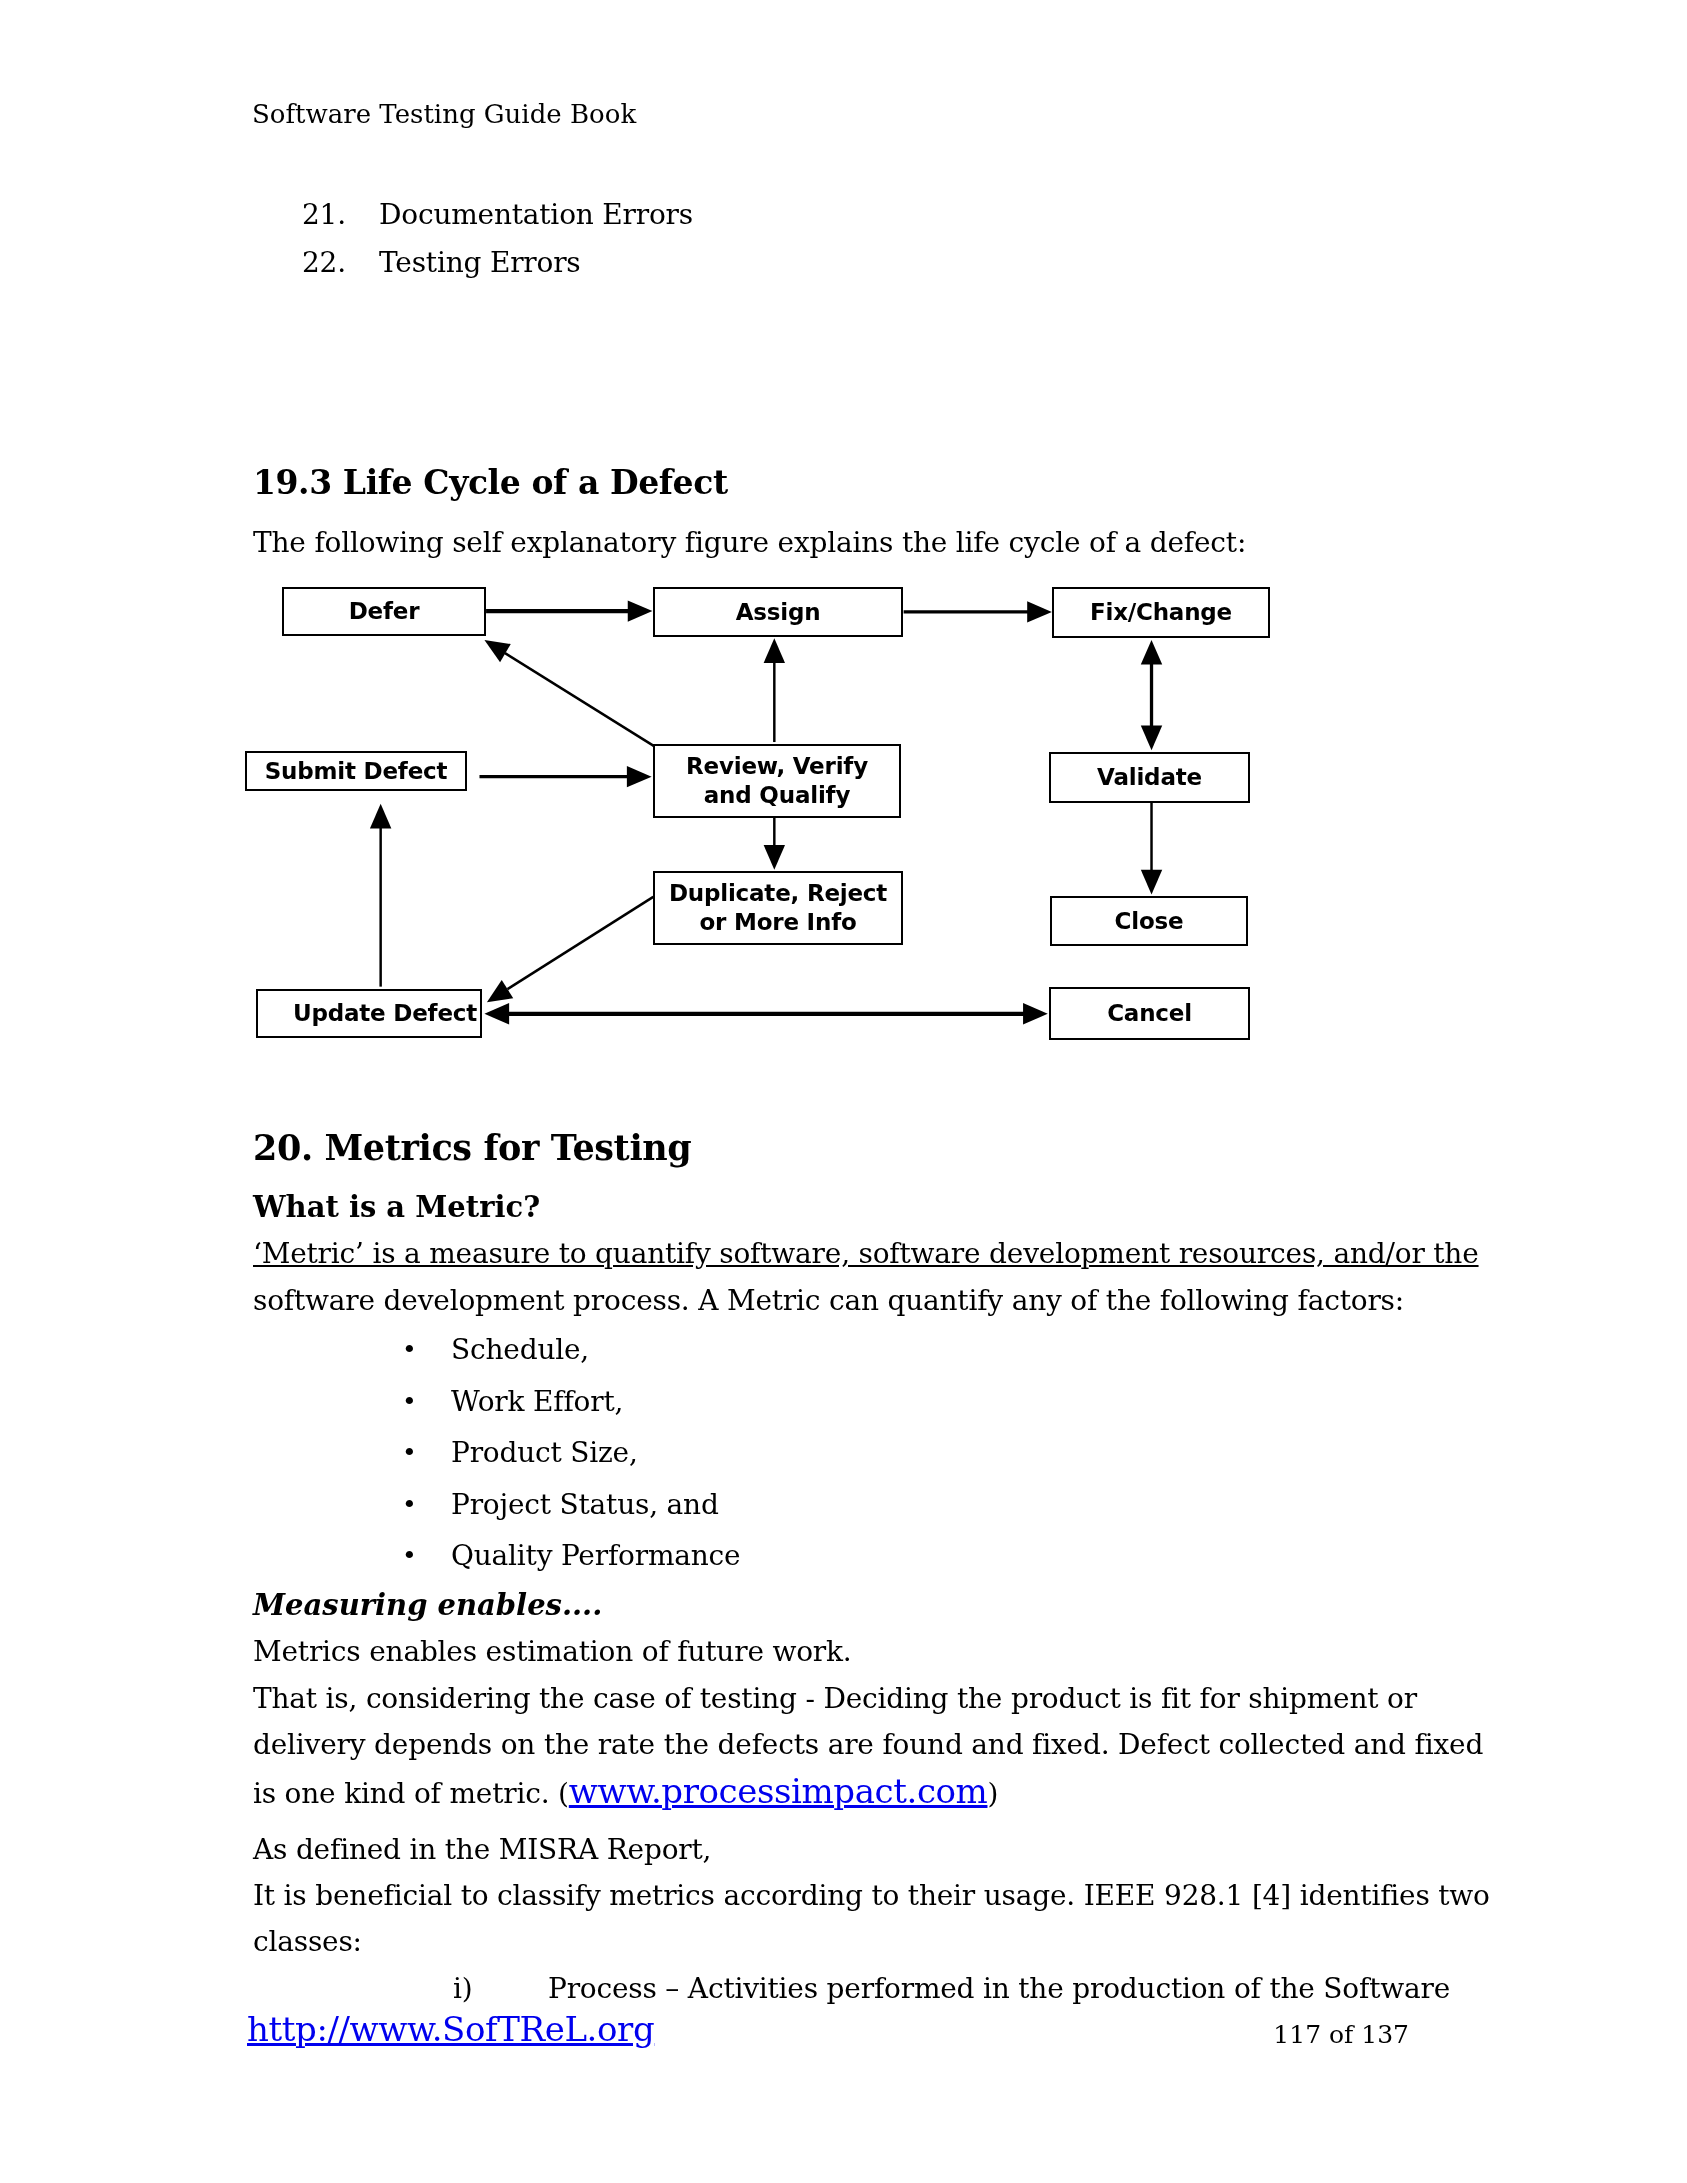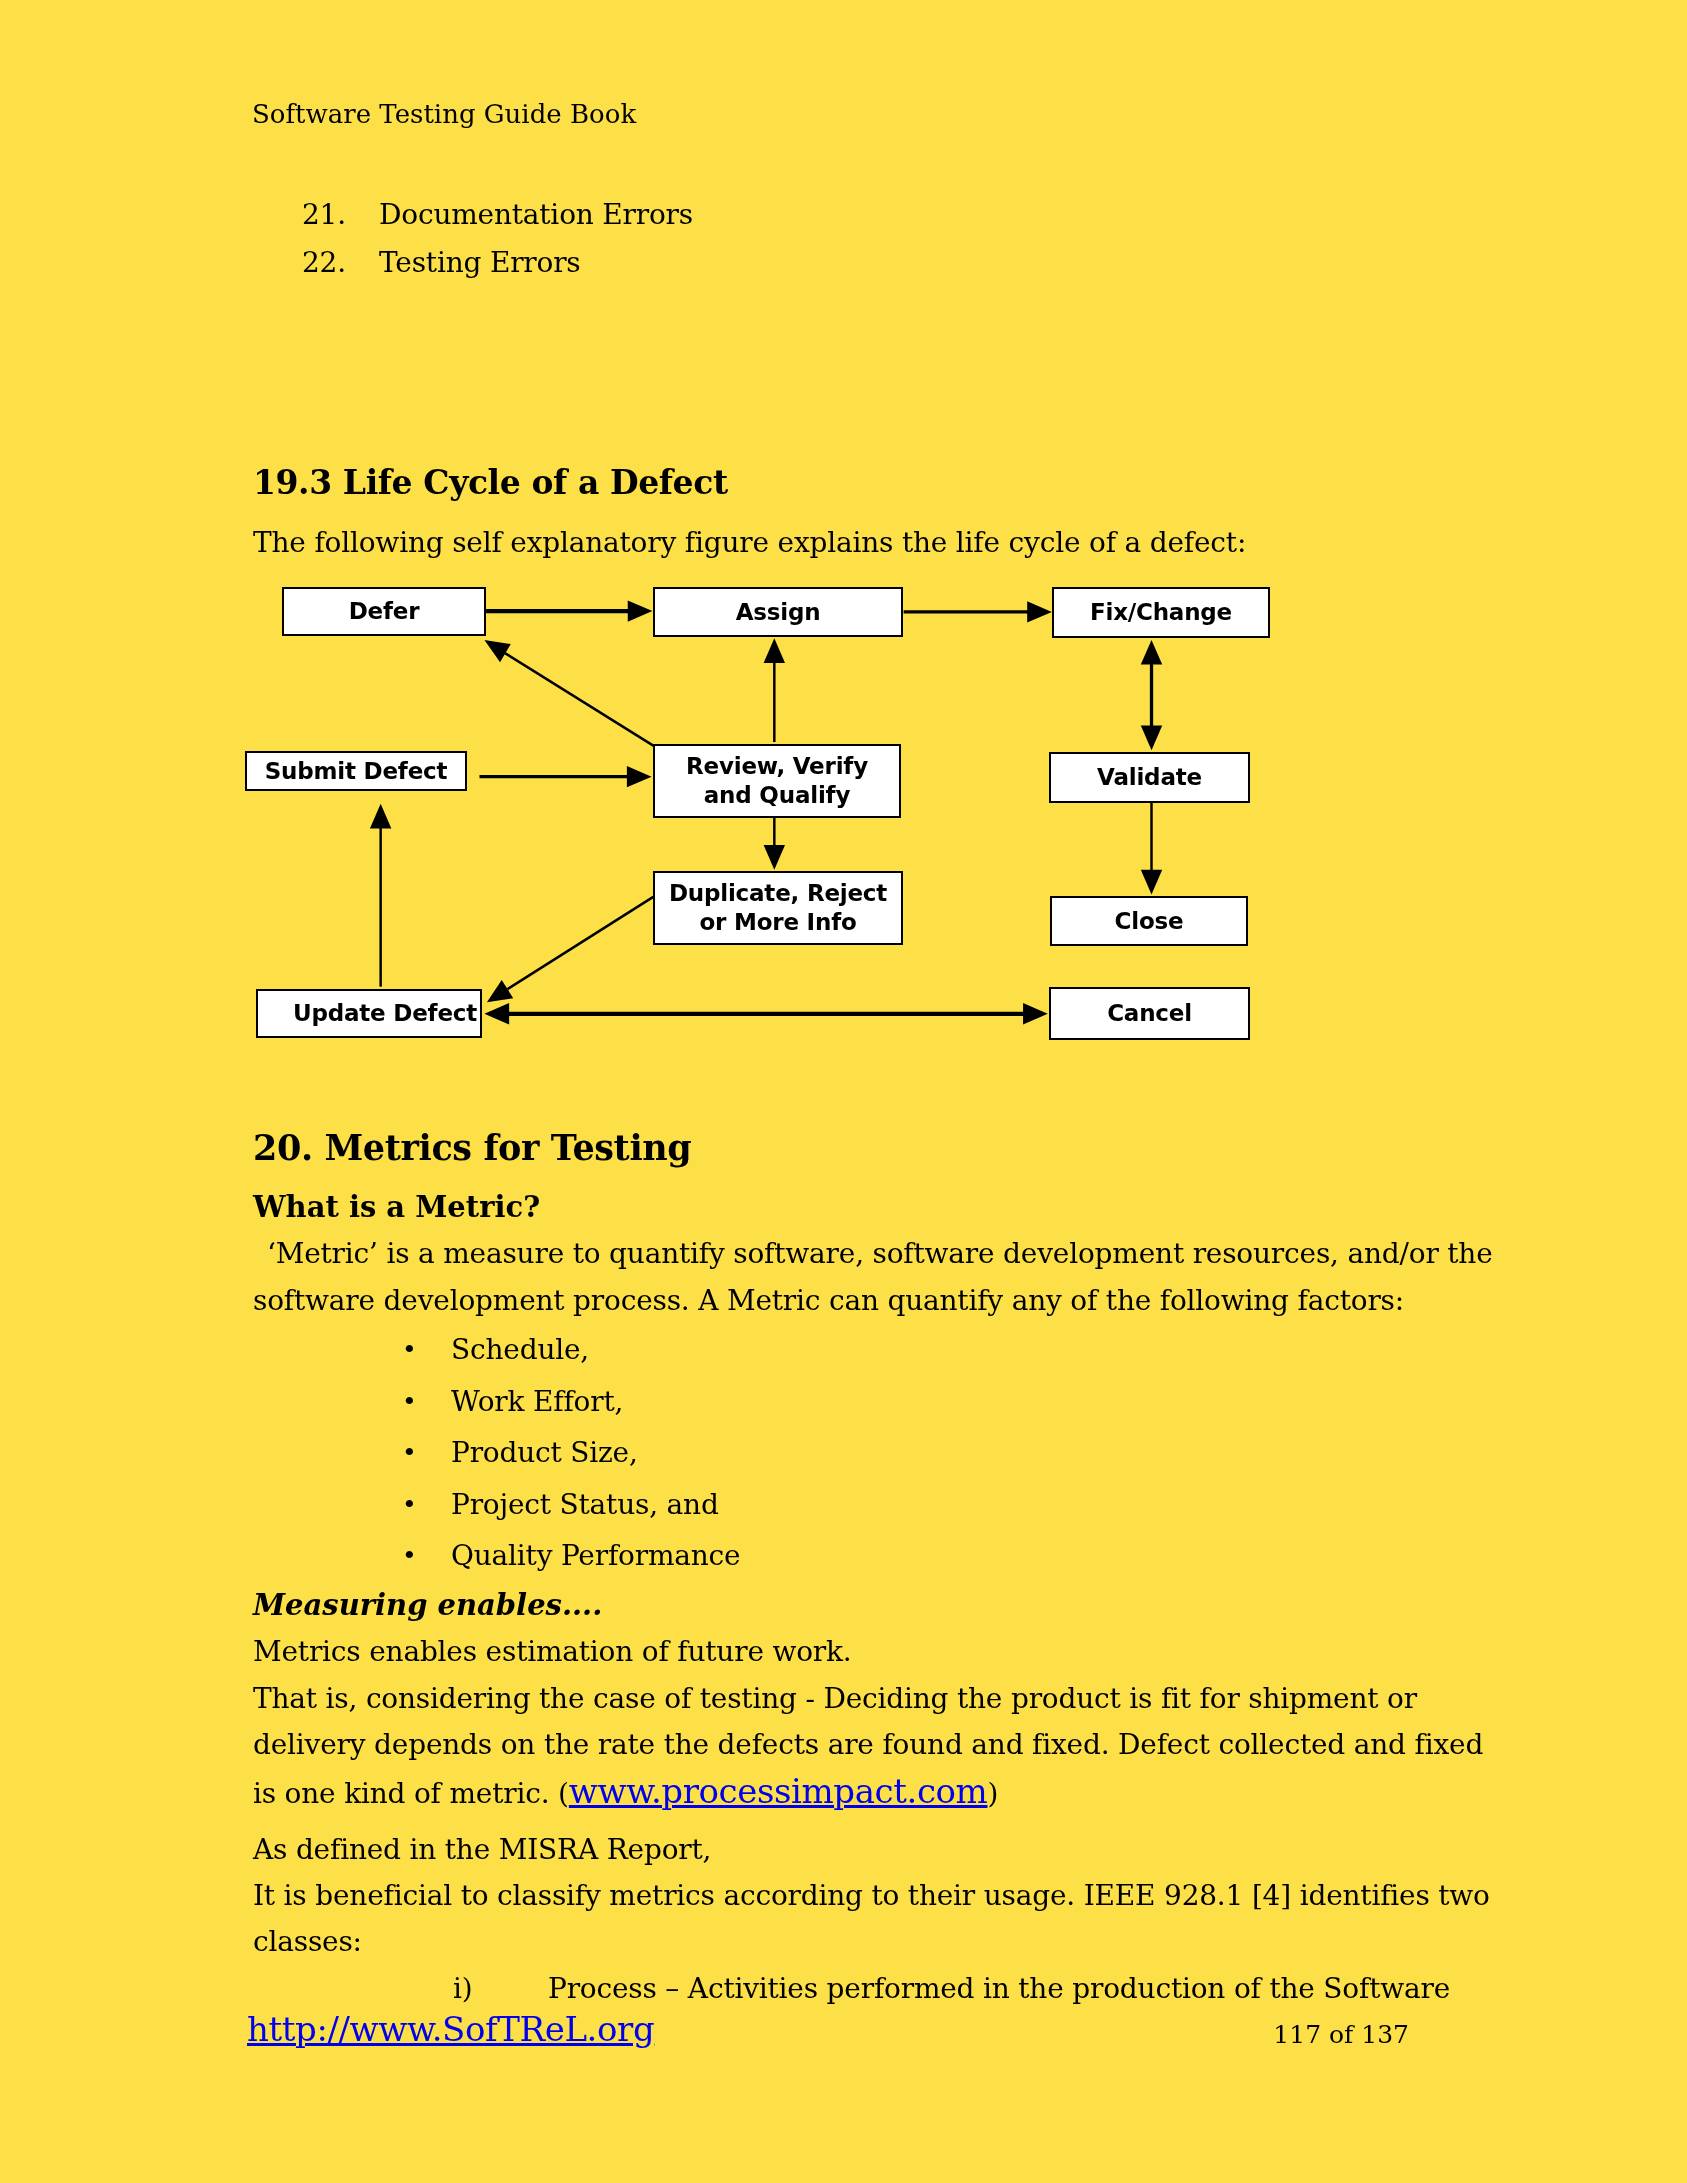--- a/index.html
+++ b/index.html
@@ -1,17 +1,17 @@
 <!DOCTYPE html>
 <html style="font-size:13px"><head>
 <meta charset="utf-8">
 <style>
   html,body{margin:0;padding:0;background:#888;}
   .page{
-    position:relative;width:1687px;height:2183px;background:#fde047;
+    position:relative;width:1687px;height:2183px;background:#ffffff;
     font-family:"DejaVu Serif","Liberation Serif",serif;color:#000;
     overflow:hidden;
   }
   .abs{position:absolute;white-space:nowrap;}
   .body-line{font-size:28px;letter-spacing:-0.2px;line-height:1.2;}
   .hdr{font-size:26px;}
   .h-section{font-size:33px;font-weight:bold;letter-spacing:-0.4px;}
   .h-chapter{font-size:35px;font-weight:bold;letter-spacing:-0.4px;}
   .h-sub{font-size:29px;font-weight:bold;}
   .h-measuring{font-size:29px;font-weight:bold;font-style:italic;}
@@ -112,21 +112,21 @@
   </div>
   <div class="node" style="left:256px;top:989px;width:226px;height:49px;padding-left:32px;">
     <span>Update Defect</span>
   </div>
   <div class="node" style="left:1049px;top:987px;width:201px;height:53px;">
     <span>Cancel</span>
   </div>
 
   <div class="abs h-chapter" style="left:253px;top:1127px;">20. Metrics for Testing</div>
   <div class="abs h-sub" style="left:253px;top:1190px;">What is a Metric?</div>
-  <div class="abs body-line" style="left:267px;top:1237px;">‘Metric’ is a measure to quantify software, software development resources, and/or the</div>
+  <div class="abs body-line" style="left:253px;top:1237px;text-decoration:underline;">‘Metric’ is a measure to quantify software, software development resources, and/or the</div>
   <div class="abs body-line" style="left:253px;top:1284px;">software development process. A Metric can quantify any of the following factors:</div>
 
   <div class="abs body-line bullet-item" style="left:451px;top:1333px;">Schedule,</div>
   <div class="abs body-line bullet-item" style="left:451px;top:1385px;">Work Effort,</div>
   <div class="abs body-line bullet-item" style="left:451px;top:1436px;">Product Size,</div>
   <div class="abs body-line bullet-item" style="left:451px;top:1488px;">Project Status, and</div>
   <div class="abs body-line bullet-item" style="left:451px;top:1539px;">Quality Performance</div>
 
   <div class="abs h-measuring" style="left:253px;top:1588px;">Measuring enables....</div>
   <div class="abs body-line" style="left:253px;top:1635px;">Metrics enables estimation of future work.</div>

